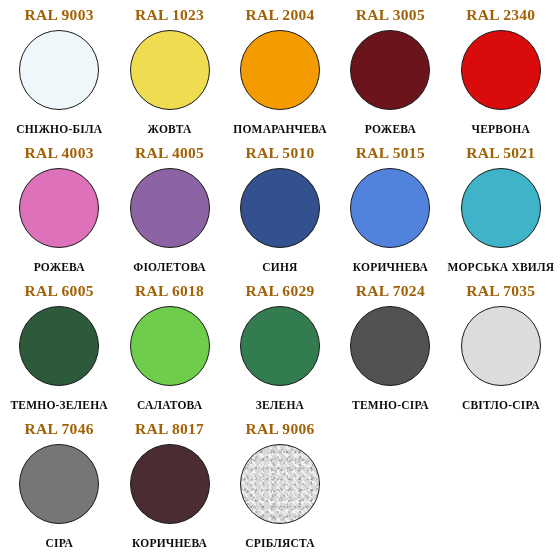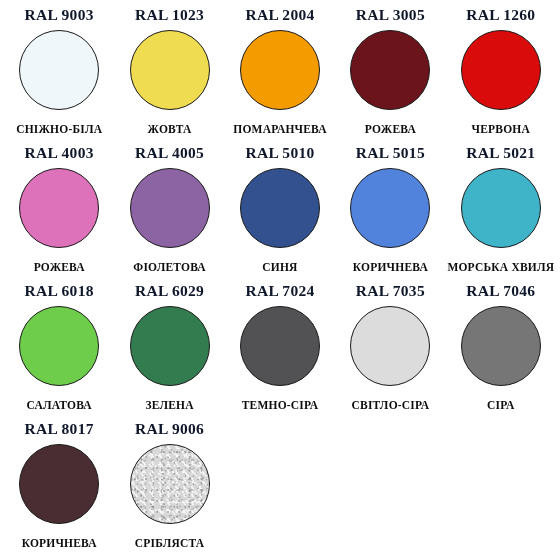--- a/index.html
+++ b/index.html
@@ -38,21 +38,21 @@
   .code {
     font-size: 15.5px;
     font-weight: bold;
     letter-spacing: 0.3px;
     line-height: 1;
     height: 18px;
     display: flex;
     align-items: center;
     justify-content: center;
     white-space: nowrap;
-    color: #0f172a;
+    color: #a16207;
   }
 
   .swatch-wrap {
     height: 92px;
     display: flex;
     align-items: center;
     justify-content: center;
   }
 
   .swatch {
@@ -128,21 +128,21 @@
       <div class="name">ПОМАРАНЧЕВА</div>
     </div>
     <div class="cell">
       <div class="code">RAL 3005</div>
       <div class="swatch-wrap">
         <div class="swatch" style="background: rgb(107, 20, 27);"></div>
       </div>
       <div class="name">РОЖЕВА</div>
     </div>
     <div class="cell">
-      <div class="code">RAL 1260</div>
+      <div class="code">RAL 2340</div>
       <div class="swatch-wrap">
         <div class="swatch" style="background: rgb(217, 11, 11);"></div>
       </div>
       <div class="name">ЧЕРВОНА</div>
     </div>
     <div class="cell">
       <div class="code">RAL 4003</div>
       <div class="swatch-wrap">
         <div class="swatch" style="background: rgb(221, 114, 187);"></div>
       </div>
@@ -170,20 +170,27 @@
       <div class="name">КОРИЧНЕВА</div>
     </div>
     <div class="cell">
       <div class="code">RAL 5021</div>
       <div class="swatch-wrap">
         <div class="swatch" style="background: rgb(63, 180, 200);"></div>
       </div>
       <div class="name">МОРСЬКА ХВИЛЯ</div>
     </div>
     <div class="cell">
+      <div class="code">RAL 6005</div>
+      <div class="swatch-wrap">
+        <div class="swatch" style="background: rgb(44, 90, 58);"></div>
+      </div>
+      <div class="name">ТЕМНО-ЗЕЛЕНА</div>
+    </div>
+    <div class="cell">
       <div class="code">RAL 6018</div>
       <div class="swatch-wrap">
         <div class="swatch" style="background: rgb(111, 205, 76);"></div>
       </div>
       <div class="name">САЛАТОВА</div>
     </div>
     <div class="cell">
       <div class="code">RAL 6029</div>
       <div class="swatch-wrap">
         <div class="swatch" style="background: rgb(51, 124, 79);"></div>

